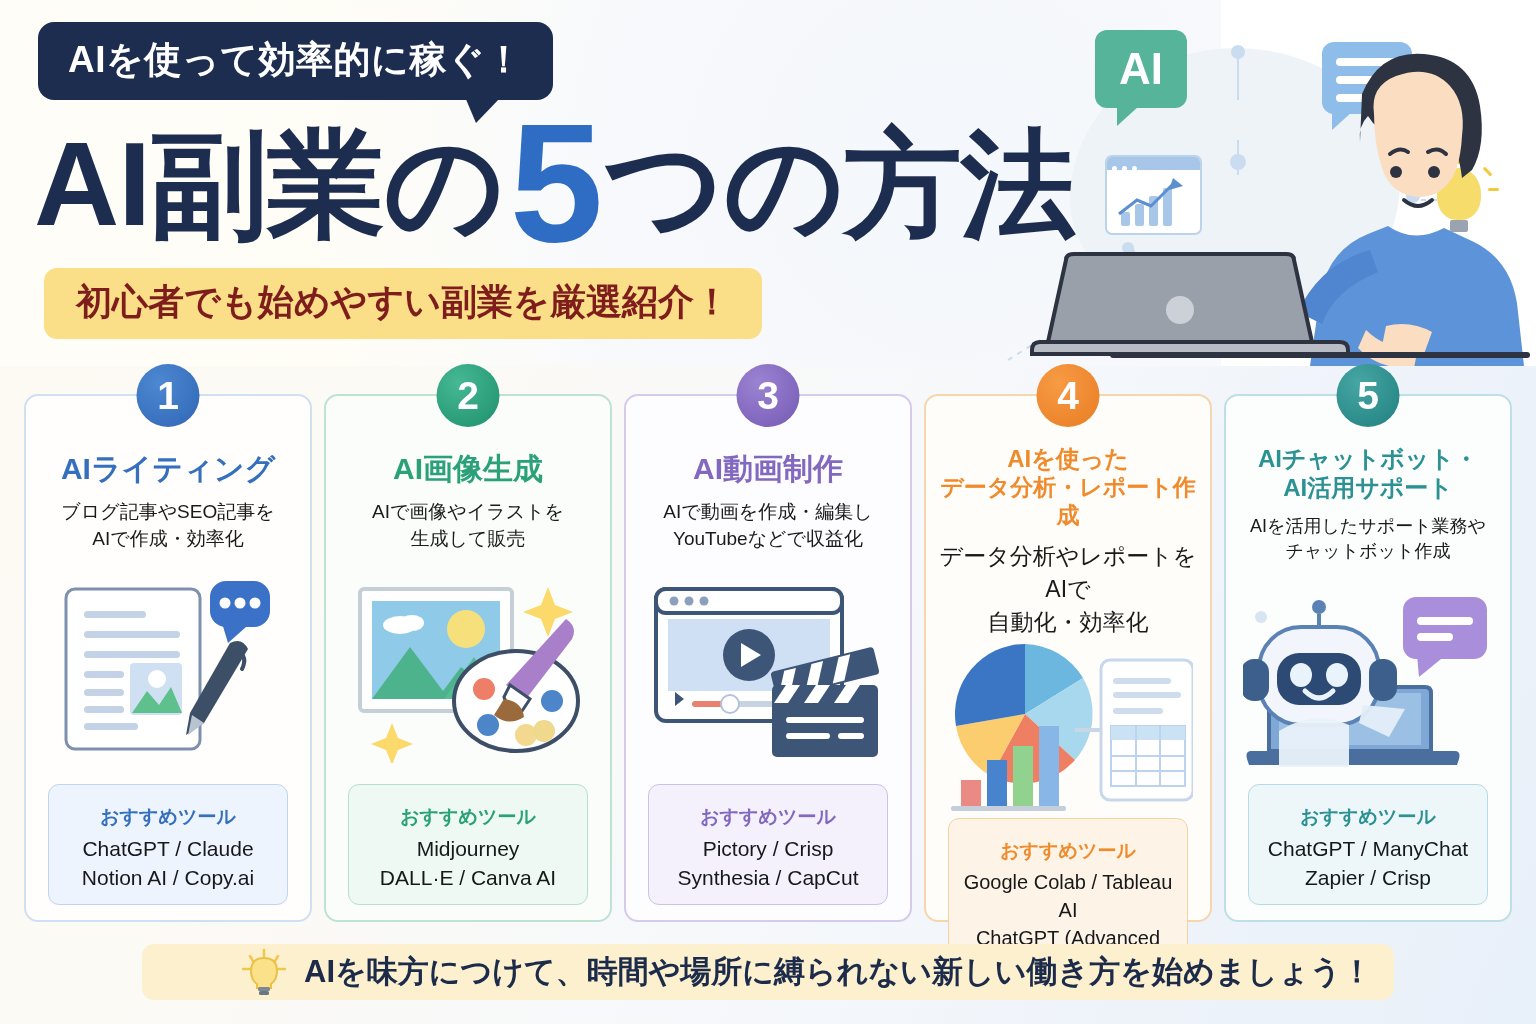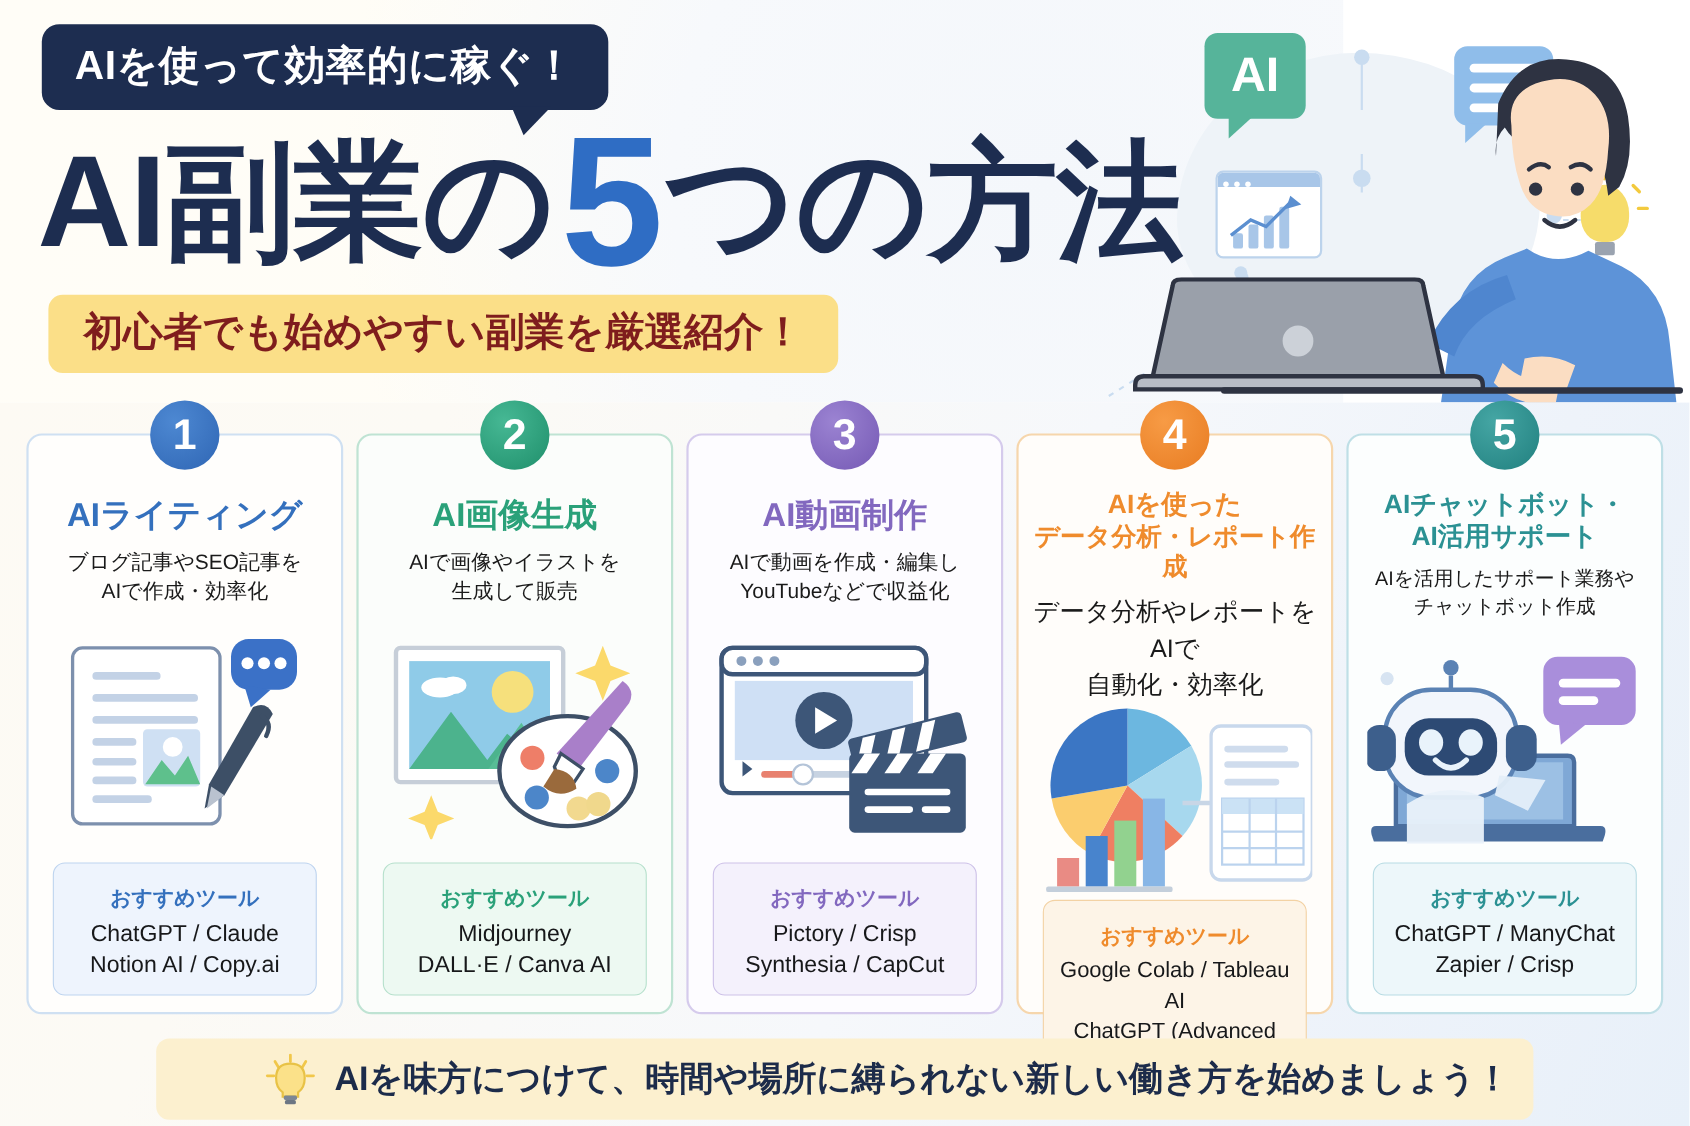--- a/index.html
+++ b/index.html
@@ -124,21 +124,21 @@
   .illus{flex:1;width:100%;display:flex;align-items:center;justify-content:center;}
   .tools{
     width:240px;margin:0 auto 15px auto;border-radius:11px;
     padding:19px 6px 11px 6px;text-align:center;box-sizing:border-box;
   }
   .tools-label{font-size:19px;font-weight:bold;margin-bottom:5px;}
   .tools-line{font-size:21px;color:#17181a;line-height:1.38;}
 
   
   .footer{
-    position:absolute;left:142px;top:944px;width:1252px;height:74px;
+    position:absolute;left:142px;top:944px;width:1252px;height:56px;
     background:#fcf0cf;border-radius:12px;
     display:flex;align-items:center;
   }
   .footer-bulb{position:relative;width:52px;height:46px;margin-left:96px;flex:none;}
   .footer-text{
     font-size:31px;font-weight:bold;color:#1c2b4a;margin-left:14px;white-space:nowrap;
   }
 </style>
 </head>
 <body>

